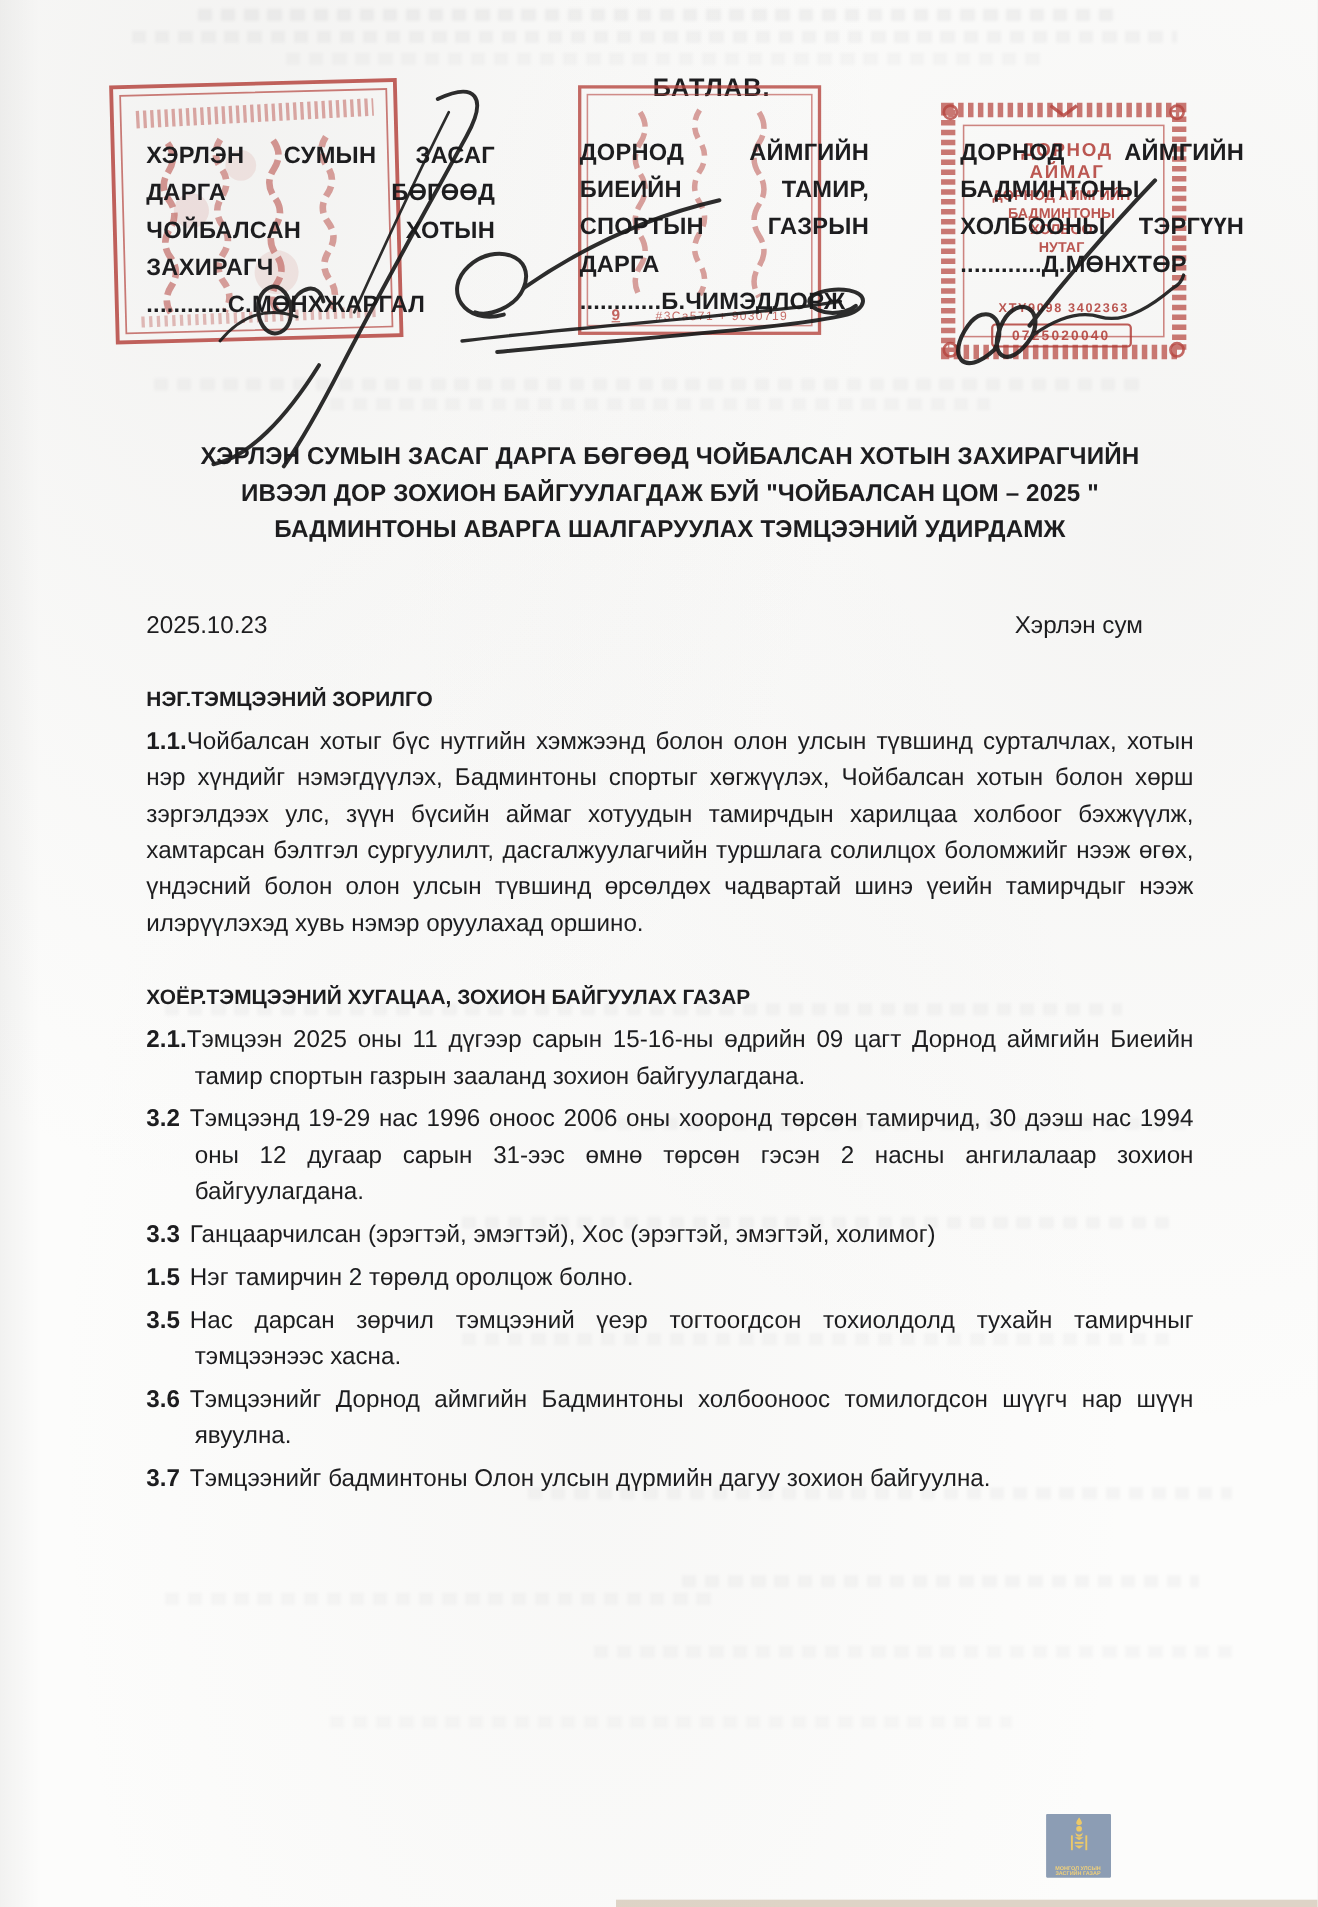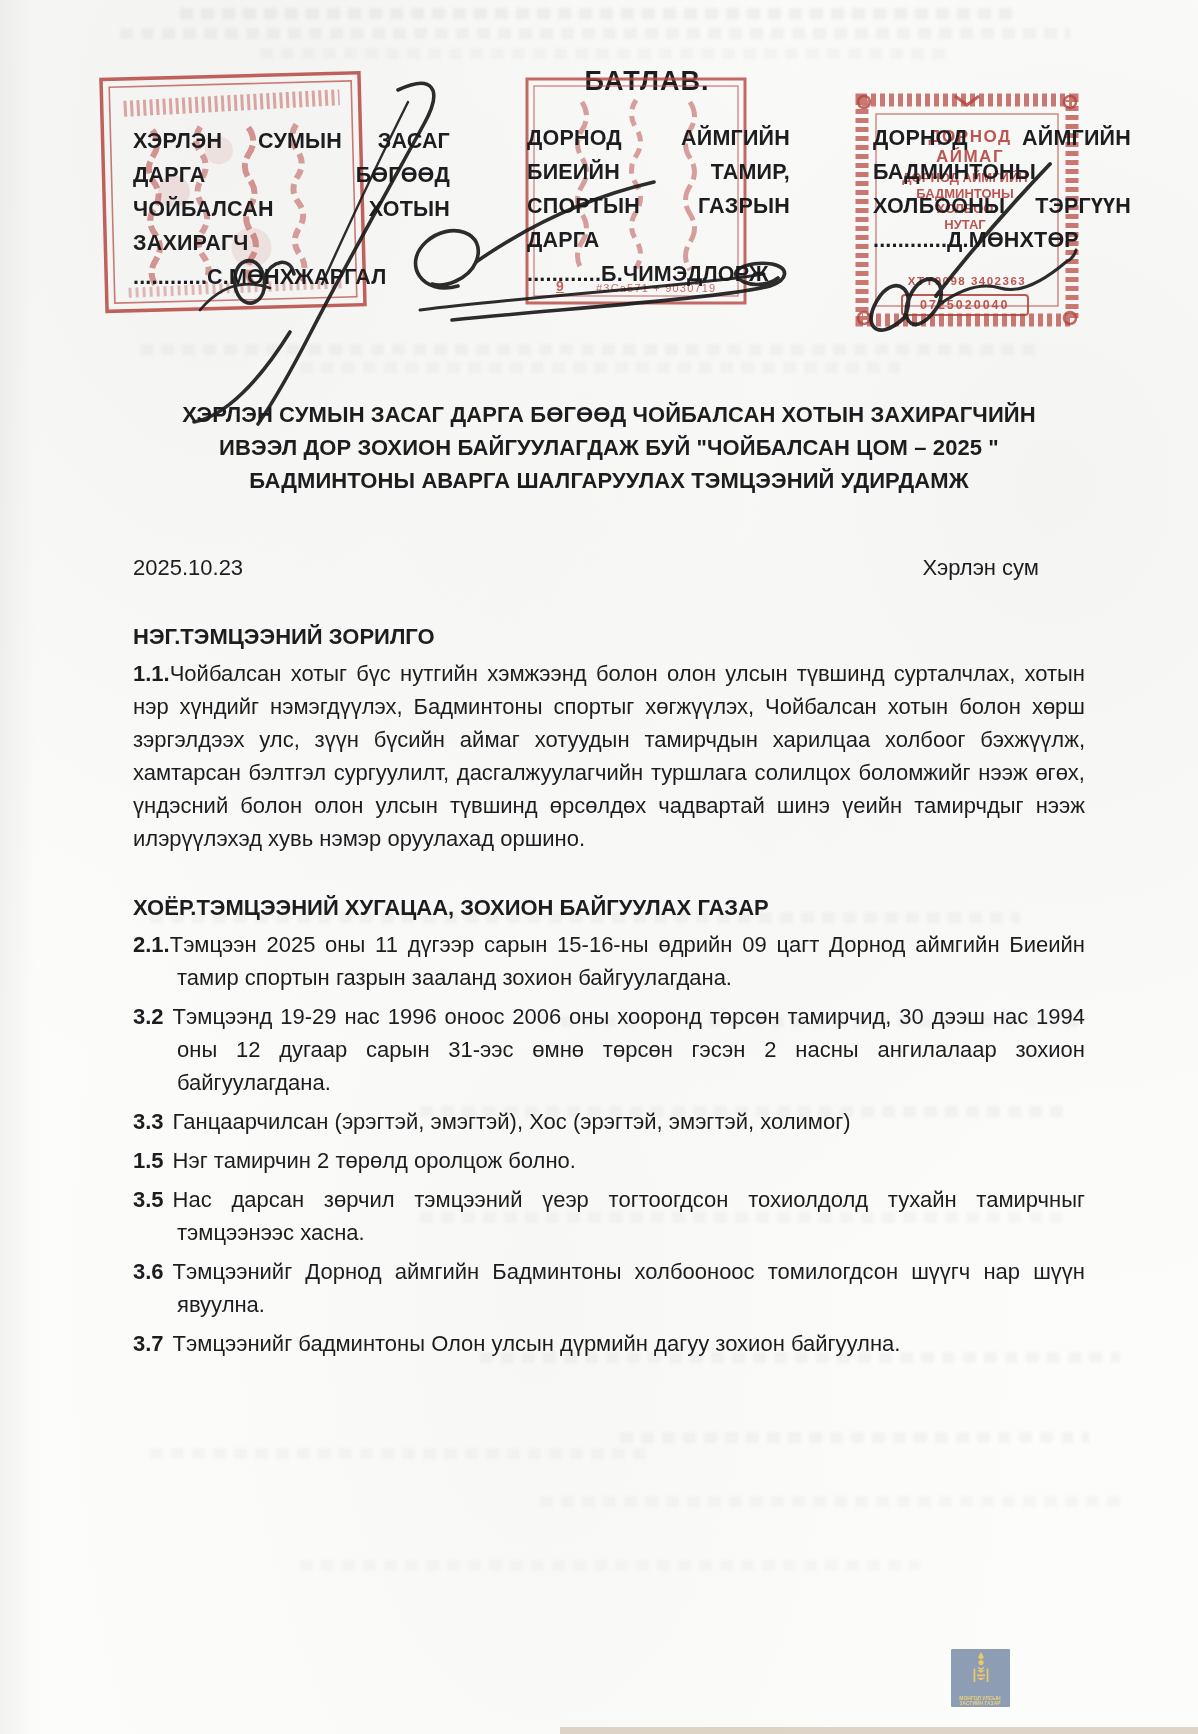--- a/index.html
+++ b/index.html
@@ -11,40 +11,40 @@
     radial-gradient(ellipse at 45% 75%, rgba(205,203,200,.10), transparent 52%),
     linear-gradient(90deg, rgba(0,0,0,.045), transparent 3%);}
   .noise{position:absolute;height:11px;filter:blur(1.6px);opacity:.5;pointer-events:none;
     background:repeating-linear-gradient(90deg, rgba(118,118,124,.16) 0 13px, transparent 13px 21px);}
 
   
   .stamp-text{position:absolute;font-size:21.5px;line-height:34px;font-weight:700;letter-spacing:.2px;}
   .stline{text-align:justify;text-align-last:justify;white-space:nowrap;}
   .stline.plain{text-align:left;text-align-last:left;}
   .batlav{position:absolute;left:527px;top:66px;width:240px;text-align:center;
-          font-size:27px;font-weight:700;letter-spacing:1px;}
+          font-size:23px;font-weight:700;letter-spacing:1px;}
   svg.seal, svg.sig{position:absolute;pointer-events:none;}
   .sealtxt{position:absolute;color:rgba(178,64,58,.88);font-weight:700;text-align:center;}
   .seal-arc{left:898px;top:127px;width:144px;font-size:17px;letter-spacing:1.5px;}
   .seal-center{left:879px;top:170px;width:172px;font-size:13px;line-height:15.5px;}
   .seal-code-right{left:893px;top:275px;width:148px;font-size:11.5px;letter-spacing:1.5px;}
   .seal-banner{left:901px;top:294px;padding:0 17px;border:2px solid rgba(178,64,58,.85);
                border-radius:4px;font-size:12.5px;letter-spacing:2px;line-height:18px;}
   .seal-code-mid{left:596px;top:282px;font-size:11px;letter-spacing:1.2px;font-weight:400;
                  color:rgba(185,74,67,.8);}
   .seal-mark-mid{left:556px;top:278px;font-size:14px;text-decoration:underline;
                  color:rgba(185,74,67,.85);}
 
   
   .content{position:absolute;left:133px;top:398px;width:952px;font-size:22px;line-height:33px;
            text-align:justify;}
   .title-line{font-weight:700;text-align:center;text-align-last:center;letter-spacing:.1px;}
   .meta{display:flex;justify-content:space-between;margin-top:54px;}
   .meta .place{padding-right:46px;}
-  .sec-heading{font-size:22px;font-weight:700;margin:36px 0 4px;text-align:right;text-align-last:left;}
+  .sec-heading{font-size:19px;font-weight:700;margin:36px 0 4px;text-align:right;text-align-last:left;}
   .sec-heading.h3{margin-bottom:12px;}
   .para{margin:0 0 6px;}
   .hang{padding-left:44px;text-indent:-44px;margin:0 0 6px;}
   .num{font-weight:700;}
   .num-sp{font-weight:700;padding-right:9px;}
   .item-last{margin-top:2px;}
 
   
   .gov-logo{position:absolute;left:951px;top:1649px;width:59px;height:58px;background:#8c9db4;
             border-radius:1px;}

